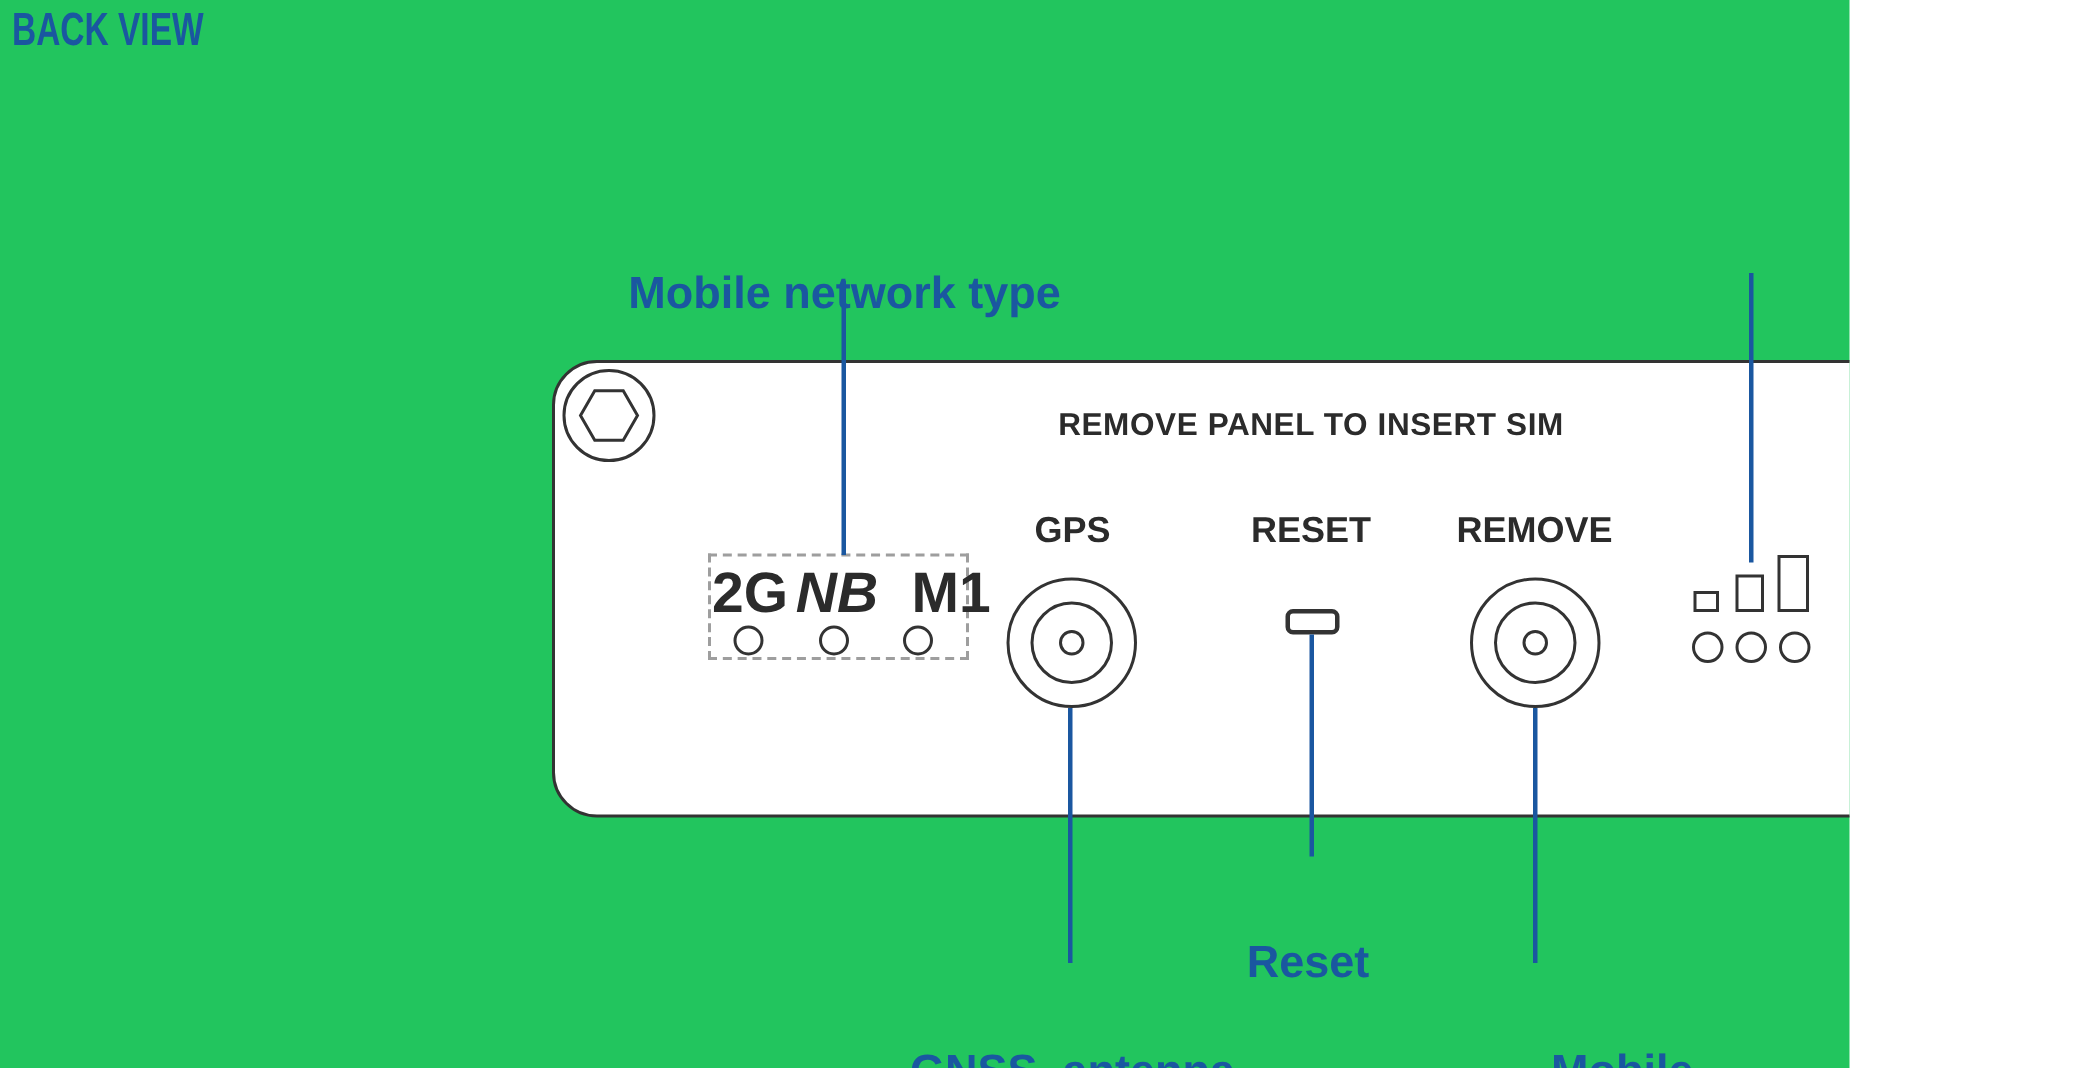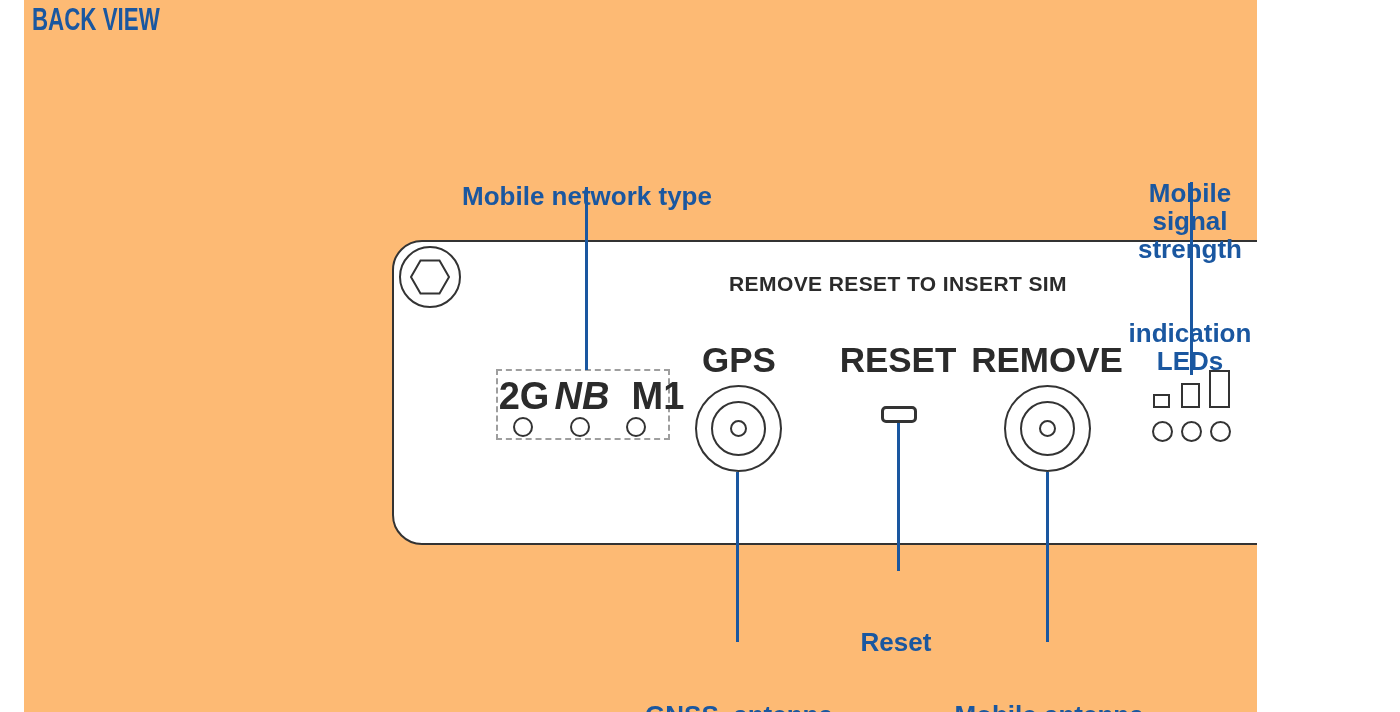--- a/index.html
+++ b/index.html
@@ -6,24 +6,23 @@
     --blue:#1a57a0;
     --stroke:#333333;
     --dark:#2b2b2b;
     --dash:#9e9e9e;
   }
   *{margin:0;padding:0;box-sizing:border-box;}
   html,body{background:#ffffff;}
   .stage{
     position:relative;
     width:1233px;height:712px;
-    background:#fdba74;
+    background:#22c55e;
     overflow:hidden;
     font-family:"Liberation Sans", sans-serif;
-    margin-left:24px;
   }
   .page-title{
     position:absolute;left:8px;top:2px;
     font-size:31px;font-weight:bold;color:var(--blue);
     transform:scaleX(0.72);transform-origin:left top;
     letter-spacing:0px;white-space:nowrap;
   }
   .panel{
     position:absolute;left:368px;top:240px;
     width:1017px;height:305px;
@@ -34,21 +33,21 @@
   .screw{position:absolute;}
   .sim-notice{
     position:absolute;left:874px;top:272px;
     transform:translateX(-50%);
     font-size:21px;font-weight:bold;color:var(--dark);
     letter-spacing:0.4px;white-space:nowrap;
   }
   .panel-label{
     position:absolute;top:340px;
     transform:translateX(-50%);
-    font-size:35px;font-weight:bold;color:var(--dark);
+    font-size:24px;font-weight:bold;color:var(--dark);
     white-space:nowrap;
   }
   .led-box{
     position:absolute;left:472px;top:369px;
     width:174px;height:71px;
     border:2px dashed var(--dash);
   }
   .led-label{
     position:absolute;top:375px;
     transform:translateX(-50%);
@@ -66,22 +65,22 @@
   .reset-btn{
     position:absolute;left:857px;top:406px;
     width:36px;height:17px;
     border:3px solid var(--stroke);border-radius:5px;
   }
   .vline{
     position:absolute;width:3px;background:var(--blue);
   }
   .callout{
     position:absolute;transform:translateX(-50%);
-    text-align:center;color:var(--blue);
-    font-size:26px;font-weight:bold;line-height:28px;
+    text-align:right;color:var(--blue);
+    font-size:30px;font-weight:bold;line-height:28px;
     white-space:pre-wrap;
   }
 </style>
 </head>
 <body>
 
 <div class="stage">
 
   <div class="page-title">BACK VIEW</div>
 
@@ -90,21 +89,21 @@
   <svg class="screw" style="left:374px;top:245px;" width="64" height="64" viewBox="0 0 64 64">
     <circle cx="32" cy="32" r="30" fill="none" stroke="#333333" stroke-width="2"></circle>
     <polygon points="13,32 22.5,15.5 41.5,15.5 51,32 41.5,48.5 22.5,48.5" fill="none" stroke="#333333" stroke-width="2"></polygon>
   </svg>
 
   <svg class="screw" style="left:1306px;top:471px;" width="64" height="64" viewBox="0 0 64 64">
     <circle cx="32" cy="32" r="30" fill="none" stroke="#333333" stroke-width="2"></circle>
     <polygon points="13,32 22.5,15.5 41.5,15.5 51,32 41.5,48.5 22.5,48.5" fill="none" stroke="#333333" stroke-width="2" transform="rotate(22 32 32)"></polygon>
   </svg>
 
-  <div class="sim-notice">REMOVE RESET TO INSERT SIM</div>
+  <div class="sim-notice">REMOVE PANEL TO INSERT SIM</div>
 
   <div class="panel-label" style="left:715px;">GPS</div>
   <div class="panel-label" style="left:874px;">RESET</div>
   <div class="panel-label" style="left:1023px;">REMOVE</div>
 
   <div class="led-box"></div>
   <div class="led-label" style="left:500px;">2G</div>
   <div class="led-label" style="left:558px;font-style:italic;">NB</div>
   <div class="led-label" style="left:634px;">M1</div>
   <div class="circle" style="left:489px;top:417px;width:20px;height:20px;"></div>
@@ -140,24 +139,20 @@
   <div class="vline" style="left:561px;top:187px;height:183px;"></div>
   <div class="vline" style="left:1166px;top:182px;height:193px;"></div>
   <div class="vline" style="left:712px;top:472px;height:170px;"></div>
   <div class="vline" style="left:873px;top:423px;height:148px;"></div>
   <div class="vline" style="left:1022px;top:472px;height:170px;"></div>
 
   <div class="callout" style="left:563px;top:126px;">
     <div>Mobile network type</div>
   </div>
 
-  <div class="callout" style="left:1166px;top:123px;">
-    <div>Mobile signal strength</div>
-    <div>indication LEDs</div>
-  </div>
 
   <div class="callout" style="left:872px;top:572px;">
     <div>Reset</div>
     
   </div>
 
   <div class="callout" style="left:715px;top:645px;">
     <div>GNSS  antenna</div>
     
   </div>

